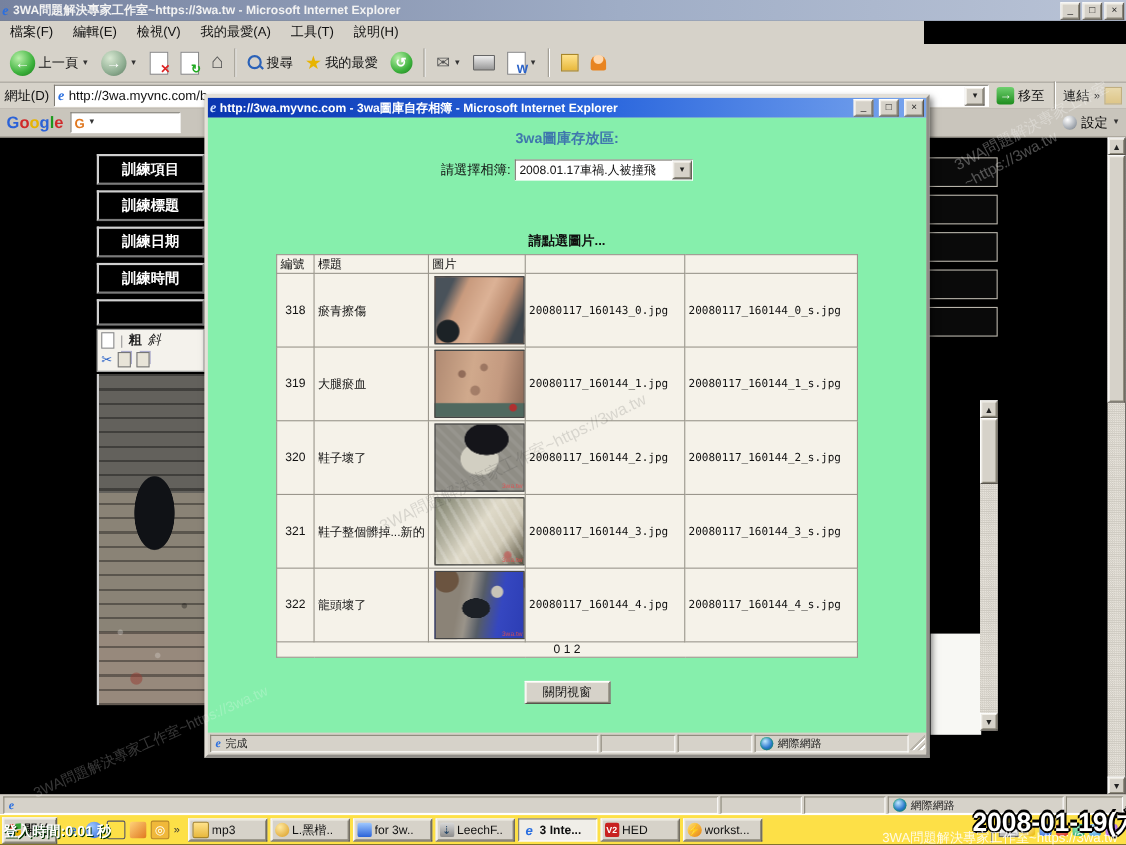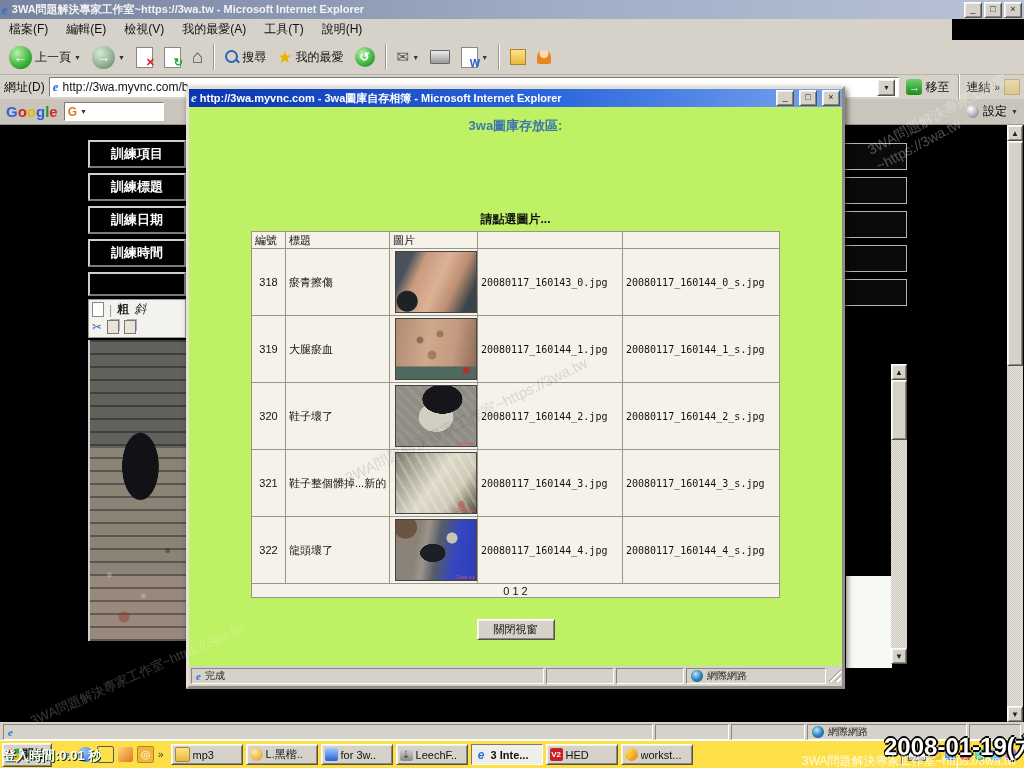--- a/index.html
+++ b/index.html
@@ -13,21 +13,21 @@
   .sunk{background:#fff;border-top:1px solid #7d7a72;border-left:1px solid #7d7a72;
         border-right:1px solid #fff;border-bottom:1px solid #fff;}
   .panel{border:1px solid;border-color:#8a8678 #fff #fff #8a8678;padding:0 4px;
          display:flex;align-items:center;gap:4px;height:14px;margin:1px 1px;font-size:10px;color:#222;}
   
   .mtitle{position:absolute;left:0;top:0;width:1024px;height:19px;z-index:1;
           background:linear-gradient(90deg,#76829f,#9fadc6 55%,#b9c3d6);
           display:flex;align-items:center;padding:0 2px;box-sizing:border-box;}
   .mtitle .txt{color:#f2f2f2;font-size:11px;font-weight:bold;flex:1;margin-left:4px;}
   .winbtn{width:16px;height:14px;margin-left:2px;font-size:9px;line-height:12px;text-align:center;color:#222;}
-  .menubar{position:absolute;left:0;top:19px;width:952px;height:21px;background:#d6d2c9;z-index:1;
+  .menubar{position:absolute;left:0;top:19px;width:840px;height:21px;background:#d6d2c9;z-index:1;
            display:flex;font-size:12px;color:#111;border-bottom:1px solid #b8b4aa;}
   .menubar .mi{padding:2px 9px;}
   .toolbar{position:absolute;left:0;top:40px;width:1024px;height:35px;background:#d6d2c9;z-index:1;
            display:flex;align-items:center;gap:5px;padding:0 6px;box-sizing:border-box;border-bottom:1px solid #b8b4aa;}
   .tbtn{display:flex;align-items:center;gap:3px;padding:2px 3px;font-size:12px;color:#111;}
   .circ{width:23px;height:23px;border-radius:50%;display:inline-flex;align-items:center;justify-content:center;
         color:#fff;font-size:14px;font-weight:bold;}
   .cgreen{background:radial-gradient(circle at 35% 30%,#b9f0a9,#3db23d 60%,#187a18);}
   .cdim{background:radial-gradient(circle at 35% 30%,#d8e8d2,#8fae92 60%,#5c7a60);}
   .doc{position:relative;width:15px;height:19px;background:#fff;border:1px solid #888;display:inline-block;}
@@ -86,21 +86,21 @@
   .mstatus{position:absolute;left:0;top:722px;width:1024px;height:18px;background:#d6d2c9;z-index:1;
            display:flex;box-sizing:border-box;padding:1px 2px;}
   .globe{width:12px;height:12px;border-radius:50%;background:radial-gradient(circle at 38% 32%,#bfe8ff,#2e7ad0 55%,#1a4a90);
          box-shadow:inset 0 0 2px #0a3; }
   
   .popup{position:absolute;left:186px;top:86px;width:659px;height:603px;z-index:10;
          background:#d6d2c9;border:3px outset #e4e0d8;box-sizing:border-box;box-shadow:2px 3px 6px rgba(0,0,0,.55);}
   .ptitle{height:18px;background:linear-gradient(90deg,#0a36b0,#2a66dd 55%,#7aa6ee);display:flex;align-items:center;
           padding:0 2px;gap:3px;}
   .ptitle .txt{flex:1;color:#fff;font-size:11px;font-weight:bold;}
-  .pbody{position:relative;height:559px;background:#bef264;overflow:hidden;}
+  .pbody{position:relative;height:559px;background:#86efac;overflow:hidden;}
   .phead{position:absolute;left:0;top:10px;width:100%;text-align:center;font-size:13px;font-weight:bold;color:#3f77ad;}
   .palbum{position:absolute;left:0;top:38px;width:100%;display:flex;justify-content:center;align-items:center;gap:4px;
           font-size:12px;color:#111;}
   .pselect{width:162px;height:19px;display:flex;align-items:center;box-sizing:border-box;}
   .pselect .val{flex:1;font-size:11px;padding-left:3px;}
   .dbtn{width:16px;height:15px;display:flex;align-items:center;justify-content:center;font-size:7px;color:#222;}
   .psel-head{position:absolute;left:0;top:62px;width:100%;text-align:center;font-size:22px;font-weight:bold;color:#35659f;letter-spacing:1px;}
   .phint{position:absolute;left:0;top:104px;width:100%;text-align:center;font-size:12px;font-weight:bold;color:#111;}
   .ptable{position:absolute;left:62px;top:124px;border-collapse:collapse;table-layout:fixed;width:528px;
           font-size:11px;color:#111;background:#f5f2e9;}
@@ -338,20 +338,27 @@
   <div class="popup">
     <div class="ptitle">
       <span class="eicon" style="color:#cfe2ff;">e</span>
       <span class="txt nw">http://3wa.myvnc.com - 3wa圖庫自存相簿 - Microsoft Internet Explorer</span>
       <span class="winbtn b3">_</span>
       <span class="winbtn b3">□</span>
       <span class="winbtn b3">×</span>
     </div>
     <div class="pbody">
       <div class="phead">3wa圖庫存放區:</div>
+      <div class="palbum">
+        <span>請選擇相簿:</span>
+        <span class="pselect sunk">
+          <span class="val nw">2008.01.17車禍.人被撞飛</span>
+          <span class="dbtn b3">▼</span>
+        </span>
+      </div>
       <div class="phint">請點選圖片...</div>
 
       <table class="ptable">
         <colgroup>
             <col style="width:34px;">
             <col style="width:104px;">
             <col style="width:88px;">
             <col style="width:145px;">
             <col style="width:157px;">
           </colgroup>

